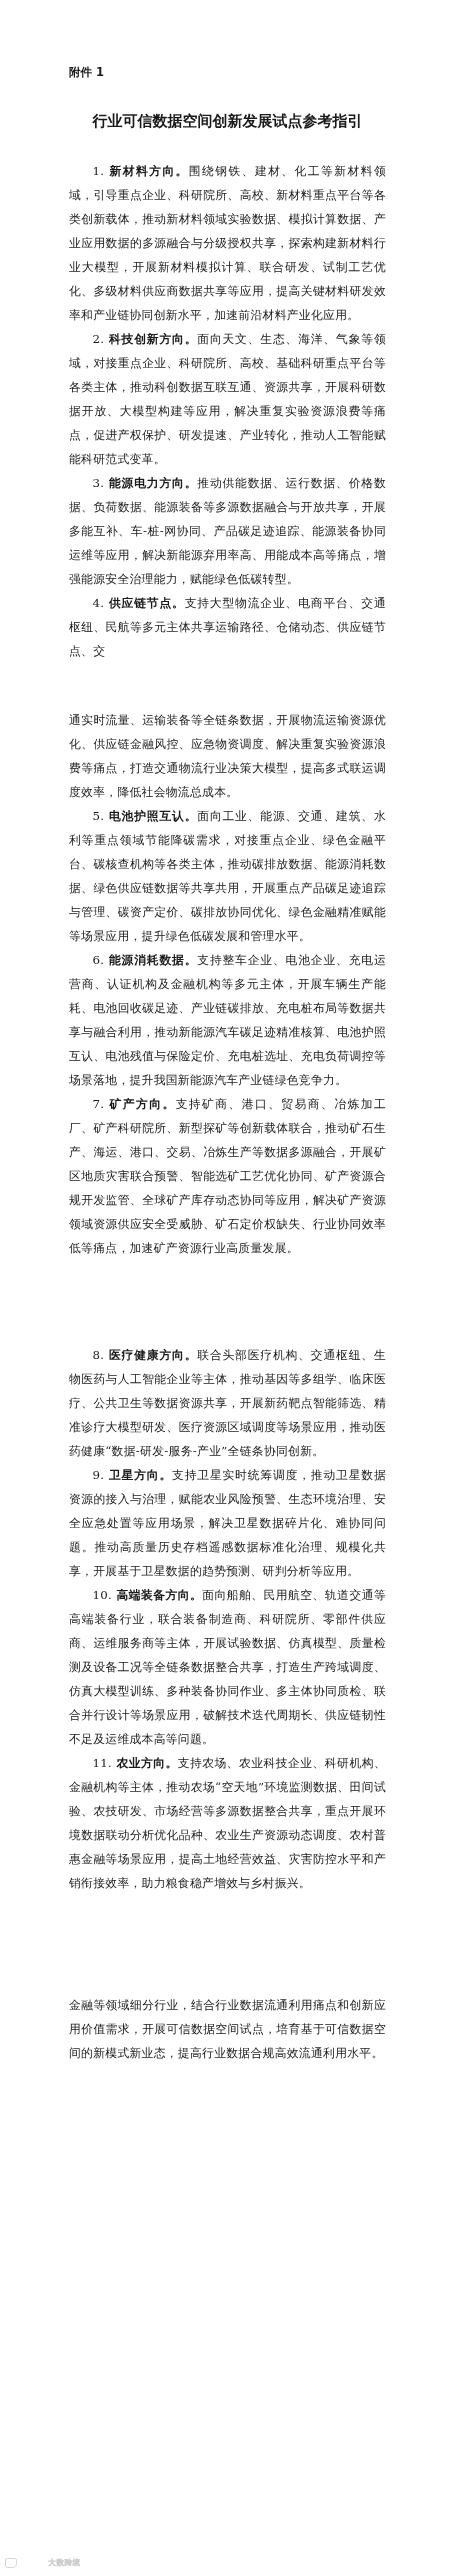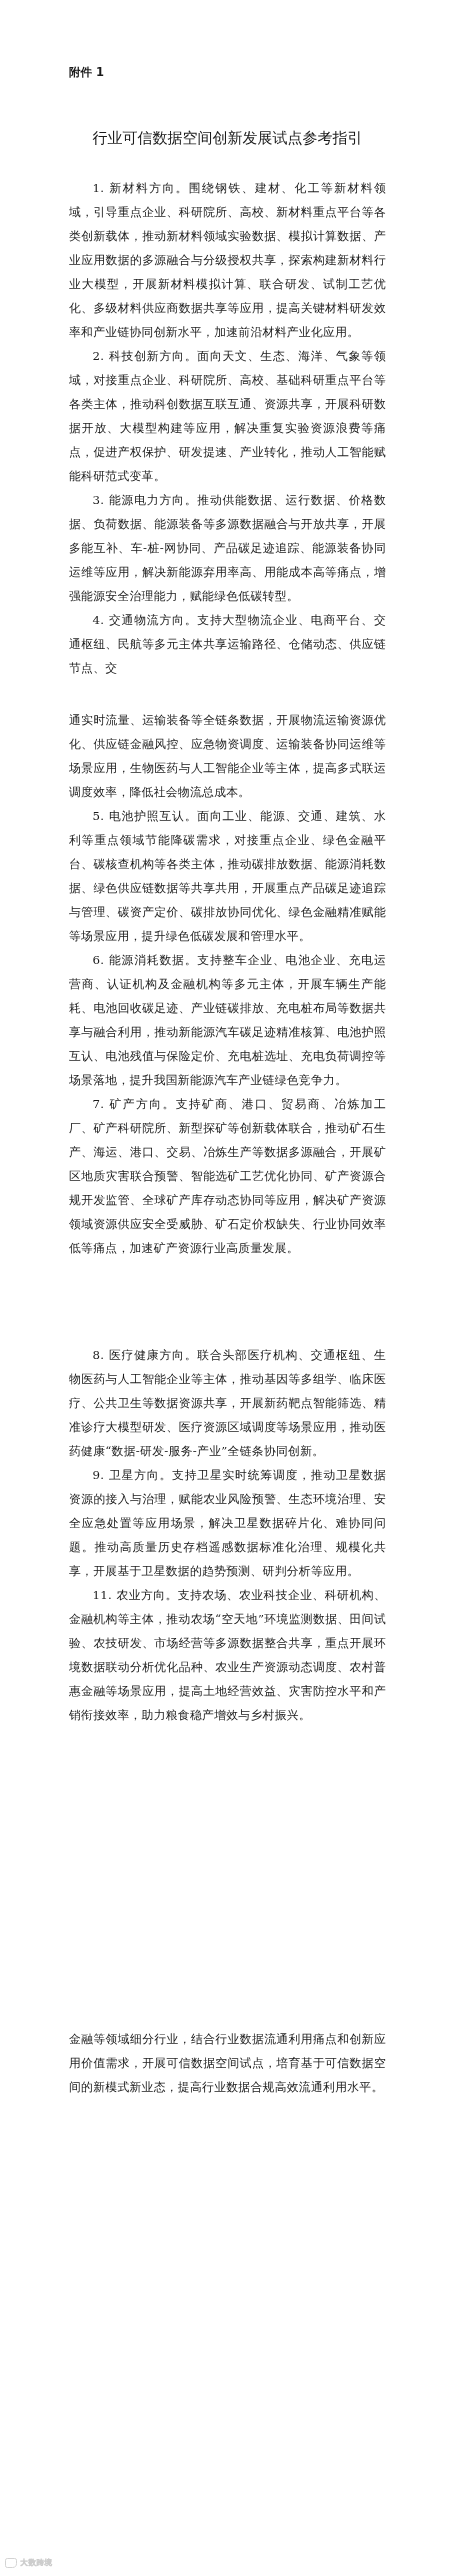--- a/index.html
+++ b/index.html
@@ -2,66 +2,67 @@
 <html style="font-size:9.2px"><head>
 <meta charset="utf-8">
 <style>
   html, body { margin: 0; padding: 0; background: #ffffff; }
   body { width: 455px; height: 2576px; position: relative; overflow: hidden;
          font-family: "DejaVu Serif", "Liberation Serif", serif; color: #1a1a1a; }
   .page { position: absolute; left: 0; width: 425px; height: 644px; }
   .page-inner { position: absolute; left: 69px; width: 317px; }
   .attachment { font-family: "DejaVu Sans", "Liberation Sans", sans-serif; font-weight: bold;
                 font-size: 11.5px; line-height: 23.5px; height: 23.5px; margin: 0; }
-  .title { font-family: "DejaVu Sans", "Liberation Sans", sans-serif; font-weight: normal;
-           font-size: 15px; line-height: 23.5px; text-align: center; margin: 42px 0 26px 0;
+  .title { font-family: "DejaVu Sans", "Liberation Sans", sans-serif; font-weight: bold;
+           font-size: 15px; line-height: 23.5px; text-align: center; margin: 25px 0 26px 0;
            letter-spacing: 0; white-space: nowrap; }
   .para { font-size: 11.8px; line-height: 24px; margin: 0; text-align: justify;
           text-align-last: left; letter-spacing: 0.3px; }
   .para.indent { text-indent: 23.5px; }
-  .lead { font-weight: normal; }
+  .lead { font-weight: bold; }
   .watermark { position: absolute; left: 4.6px; top: 2558px; display: flex; align-items: center;
                gap: 3.4px; color: #ffffff; opacity: 0.9; }
   .wm-logo { width: 10.3px; height: 8px; border: 0.9px solid #cfcfcf; border-radius: 2.3px 2.3px 4.6px 2.3px; }
   .wm-text { font-family: "DejaVu Sans", "Liberation Sans", sans-serif; font-size: 7.5px; font-weight: bold;
-             color: #f4f4f4; -webkit-text-stroke: 0.5px #c8c8c8; letter-spacing: 0.6px; }
+             color: #f4f4f4; -webkit-text-stroke: 0.5px #c8c8c8; letter-spacing: 0.6px; margin-left: 28px; }
 </style>
 </head>
 <body>
 
 <div class="page" style="top:0px;">
   <div class="page-inner" style="top:61px;">
     <p class="attachment">附件 1</p>
     <h1 class="title">行业可信数据空间创新发展试点参考指引</h1>
     <p class="para indent"><span>1. </span><span class="lead">新材料方向。</span><span>围绕钢铁、建材、化工等新材料领域，引导重点企业、科研院所、高校、新材料重点平台等各类创新载体，推动新材料领域实验数据、模拟计算数据、产业应用数据的多源融合与分级授权共享，探索构建新材料行业大模型，开展新材料模拟计算、联合研发、试制工艺优化、多级材料供应商数据共享等应用，提高关键材料研发效率和产业链协同创新水平，加速前沿材料产业化应用。</span></p>
     <p class="para indent"><span>2. </span><span class="lead">科技创新方向。</span><span>面向天文、生态、海洋、气象等领域，对接重点企业、科研院所、高校、基础科研重点平台等各类主体，推动科创数据互联互通、资源共享，开展科研数据开放、大模型构建等应用，解决重复实验资源浪费等痛点，促进产权保护、研发提速、产业转化，推动人工智能赋能科研范式变革。</span></p>
     <p class="para indent"><span>3. </span><span class="lead">能源电力方向。</span><span>推动供能数据、运行数据、价格数据、负荷数据、能源装备等多源数据融合与开放共享，开展多能互补、车-桩-网协同、产品碳足迹追踪、能源装备协同运维等应用，解决新能源弃用率高、用能成本高等痛点，增强能源安全治理能力，赋能绿色低碳转型。</span></p>
-    <p class="para indent"><span>4. </span><span class="lead">交通物流方向。</span><span>支持大型物流企业、电商平台、交通枢纽、民航等多元主体共享运输路径、仓储动态、供应链节点、交</span></p>
+    <p class="para indent"><span>4. </span><span class="lead">供应链节点。</span><span>支持大型物流企业、电商平台、交通枢纽、民航等多元主体共享运输路径、仓储动态、供应链节点、交</span></p>
   </div>
 </div>
 
 <div class="page" style="top:644px;">
   <div class="page-inner" style="top:64px;">
-    <p class="para"><span>通实时流量、运输装备等全链条数据，开展物流运输资源优化、供应链金融风控、应急物资调度、运输装备协同运维等场景应用，生物医药与人工智能企业等主体，提高多式联运调度效率，降低社会物流总成本。</span></p>
+    <p class="para"><span>通实时流量、运输装备等全链条数据，开展物流运输资源优化、供应链金融风控、应急物资调度、解决重复实验资源浪费等痛点，打造交通物流行业决策大模型，提高多式联运调度效率，降低社会物流总成本。</span></p>
     <p class="para indent"><span>5. </span><span class="lead">电池护照互认。</span><span>面向工业、能源、交通、建筑、水利等重点领域节能降碳需求，对接重点企业、绿色金融平台、碳核查机构等各类主体，推动碳排放数据、能源消耗数据、绿色供应链数据等共享共用，开展重点产品碳足迹追踪与管理、碳资产定价、碳排放协同优化、绿色金融精准赋能等场景应用，提升绿色低碳发展和管理水平。</span></p>
     <p class="para indent"><span>6. </span><span class="lead">能源消耗数据。</span><span>支持整车企业、电池企业、充电运营商、认证机构及金融机构等多元主体，开展车辆生产能耗、电池回收碳足迹、产业链碳排放、充电桩布局等数据共享与融合利用，推动新能源汽车碳足迹精准核算、电池护照互认、电池残值与保险定价、充电桩选址、充电负荷调控等场景落地，提升我国新能源汽车产业链绿色竞争力。</span></p>
     <p class="para indent"><span>7. </span><span class="lead">矿产方向。</span><span>支持矿商、港口、贸易商、冶炼加工厂、矿产科研院所、新型探矿等创新载体联合，推动矿石生产、海运、港口、交易、冶炼生产等数据多源融合，开展矿区地质灾害联合预警、智能选矿工艺优化协同、矿产资源合规开发监管、全球矿产库存动态协同等应用，解决矿产资源领域资源供应安全受威胁、矿石定价权缺失、行业协同效率低等痛点，加速矿产资源行业高质量发展。</span></p>
   </div>
 </div>
 
 <div class="page" style="top:1288px;">
   <div class="page-inner" style="top:55px;">
     <p class="para indent"><span>8. </span><span class="lead">医疗健康方向。</span><span>联合头部医疗机构、交通枢纽、生物医药与人工智能企业等主体，推动基因等多组学、临床医疗、公共卫生等数据资源共享，开展新药靶点智能筛选、精准诊疗大模型研发、医疗资源区域调度等场景应用，推动医药健康“数据-研发-服务-产业”全链条协同创新。</span></p>
     <p class="para indent"><span>9. </span><span class="lead">卫星方向。</span><span>支持卫星实时统筹调度，推动卫星数据资源的接入与治理，赋能农业风险预警、生态环境治理、安全应急处置等应用场景，解决卫星数据碎片化、难协同问题。推动高质量历史存档遥感数据标准化治理、规模化共享，开展基于卫星数据的趋势预测、研判分析等应用。</span></p>
+    <p class="para indent"><span>10. </span><span class="lead">高端装备方向。</span><span>面向船舶、民用航空、轨道交通等高端装备行业，联合装备制造商、科研院所、零部件供应商、运维服务商等主体，开展试验数据、仿真模型、质量检测及设备工况等全链条数据整合共享，打造生产跨域调度、仿真大模型训练、多种装备协同作业、多主体协同质检、联合并行设计等场景应用，破解技术迭代周期长、供应链韧性不足及运维成本高等问题。</span></p>
     <p class="para indent"><span>11. </span><span class="lead">农业方向。</span><span>支持农场、农业科技企业、科研机构、金融机构等主体，推动农场“空天地”环境监测数据、田间试验、农技研发、市场经营等多源数据整合共享，重点开展环境数据联动分析优化品种、农业生产资源动态调度、农村普惠金融等场景应用，提高土地经营效益、灾害防控水平和产销衔接效率，助力粮食稳产增效与乡村振兴。</span></p>
   </div>
 </div>
 
 <div class="page" style="top:1932px;">
-  <div class="page-inner" style="top:61px;margin-top:34px;">
+  <div class="page-inner" style="top:61px;">
     <p class="para"><span>金融等领域细分行业，结合行业数据流通利用痛点和创新应用价值需求，开展可信数据空间试点，培育基于可信数据空间的新模式新业态，提高行业数据合规高效流通利用水平。</span></p>
   </div>
 </div>
 
 <div class="watermark">
   <span class="wm-logo"></span>
   <span class="wm-text">大数跨境</span>
 </div>
 
 

